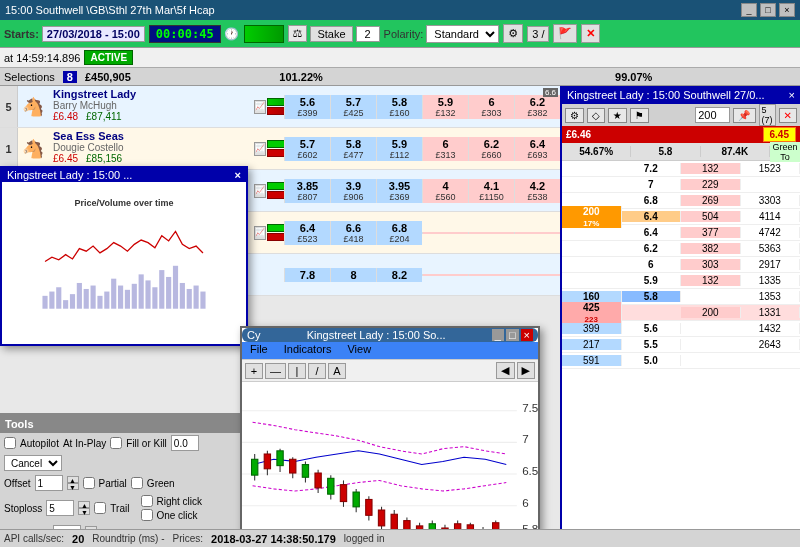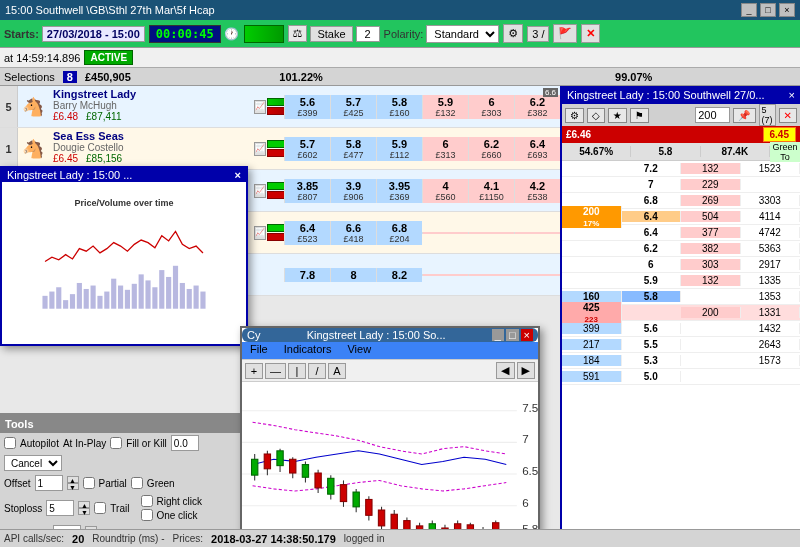--- a/index.html
+++ b/index.html
@@ -839,26 +839,20 @@
       </div>
 
       <div class="ob-row">
         <div class="ob-cell ob-back-cell">217</div>
         <div class="ob-cell ob-price-cell" style="font-weight:bold;">5.5</div>
         <div class="ob-cell ob-lay-cell"></div>
         <div class="ob-cell">2643</div>
       </div>
 
 
-      <div class="ob-row">
-        <div class="ob-cell ob-back-cell">184</div>
-        <div class="ob-cell ob-price-cell" style="font-weight:bold;">5.3</div>
-        <div class="ob-cell ob-lay-cell"></div>
-        <div class="ob-cell">1573</div>
-      </div>
 
       <div class="ob-row">
         <div class="ob-cell ob-back-cell">591</div>
         <div class="ob-cell ob-price-cell" style="font-weight:bold;">5.0</div>
         <div class="ob-cell ob-lay-cell"></div>
         <div class="ob-cell"></div>
       </div>
     </div>
   </div>
 

